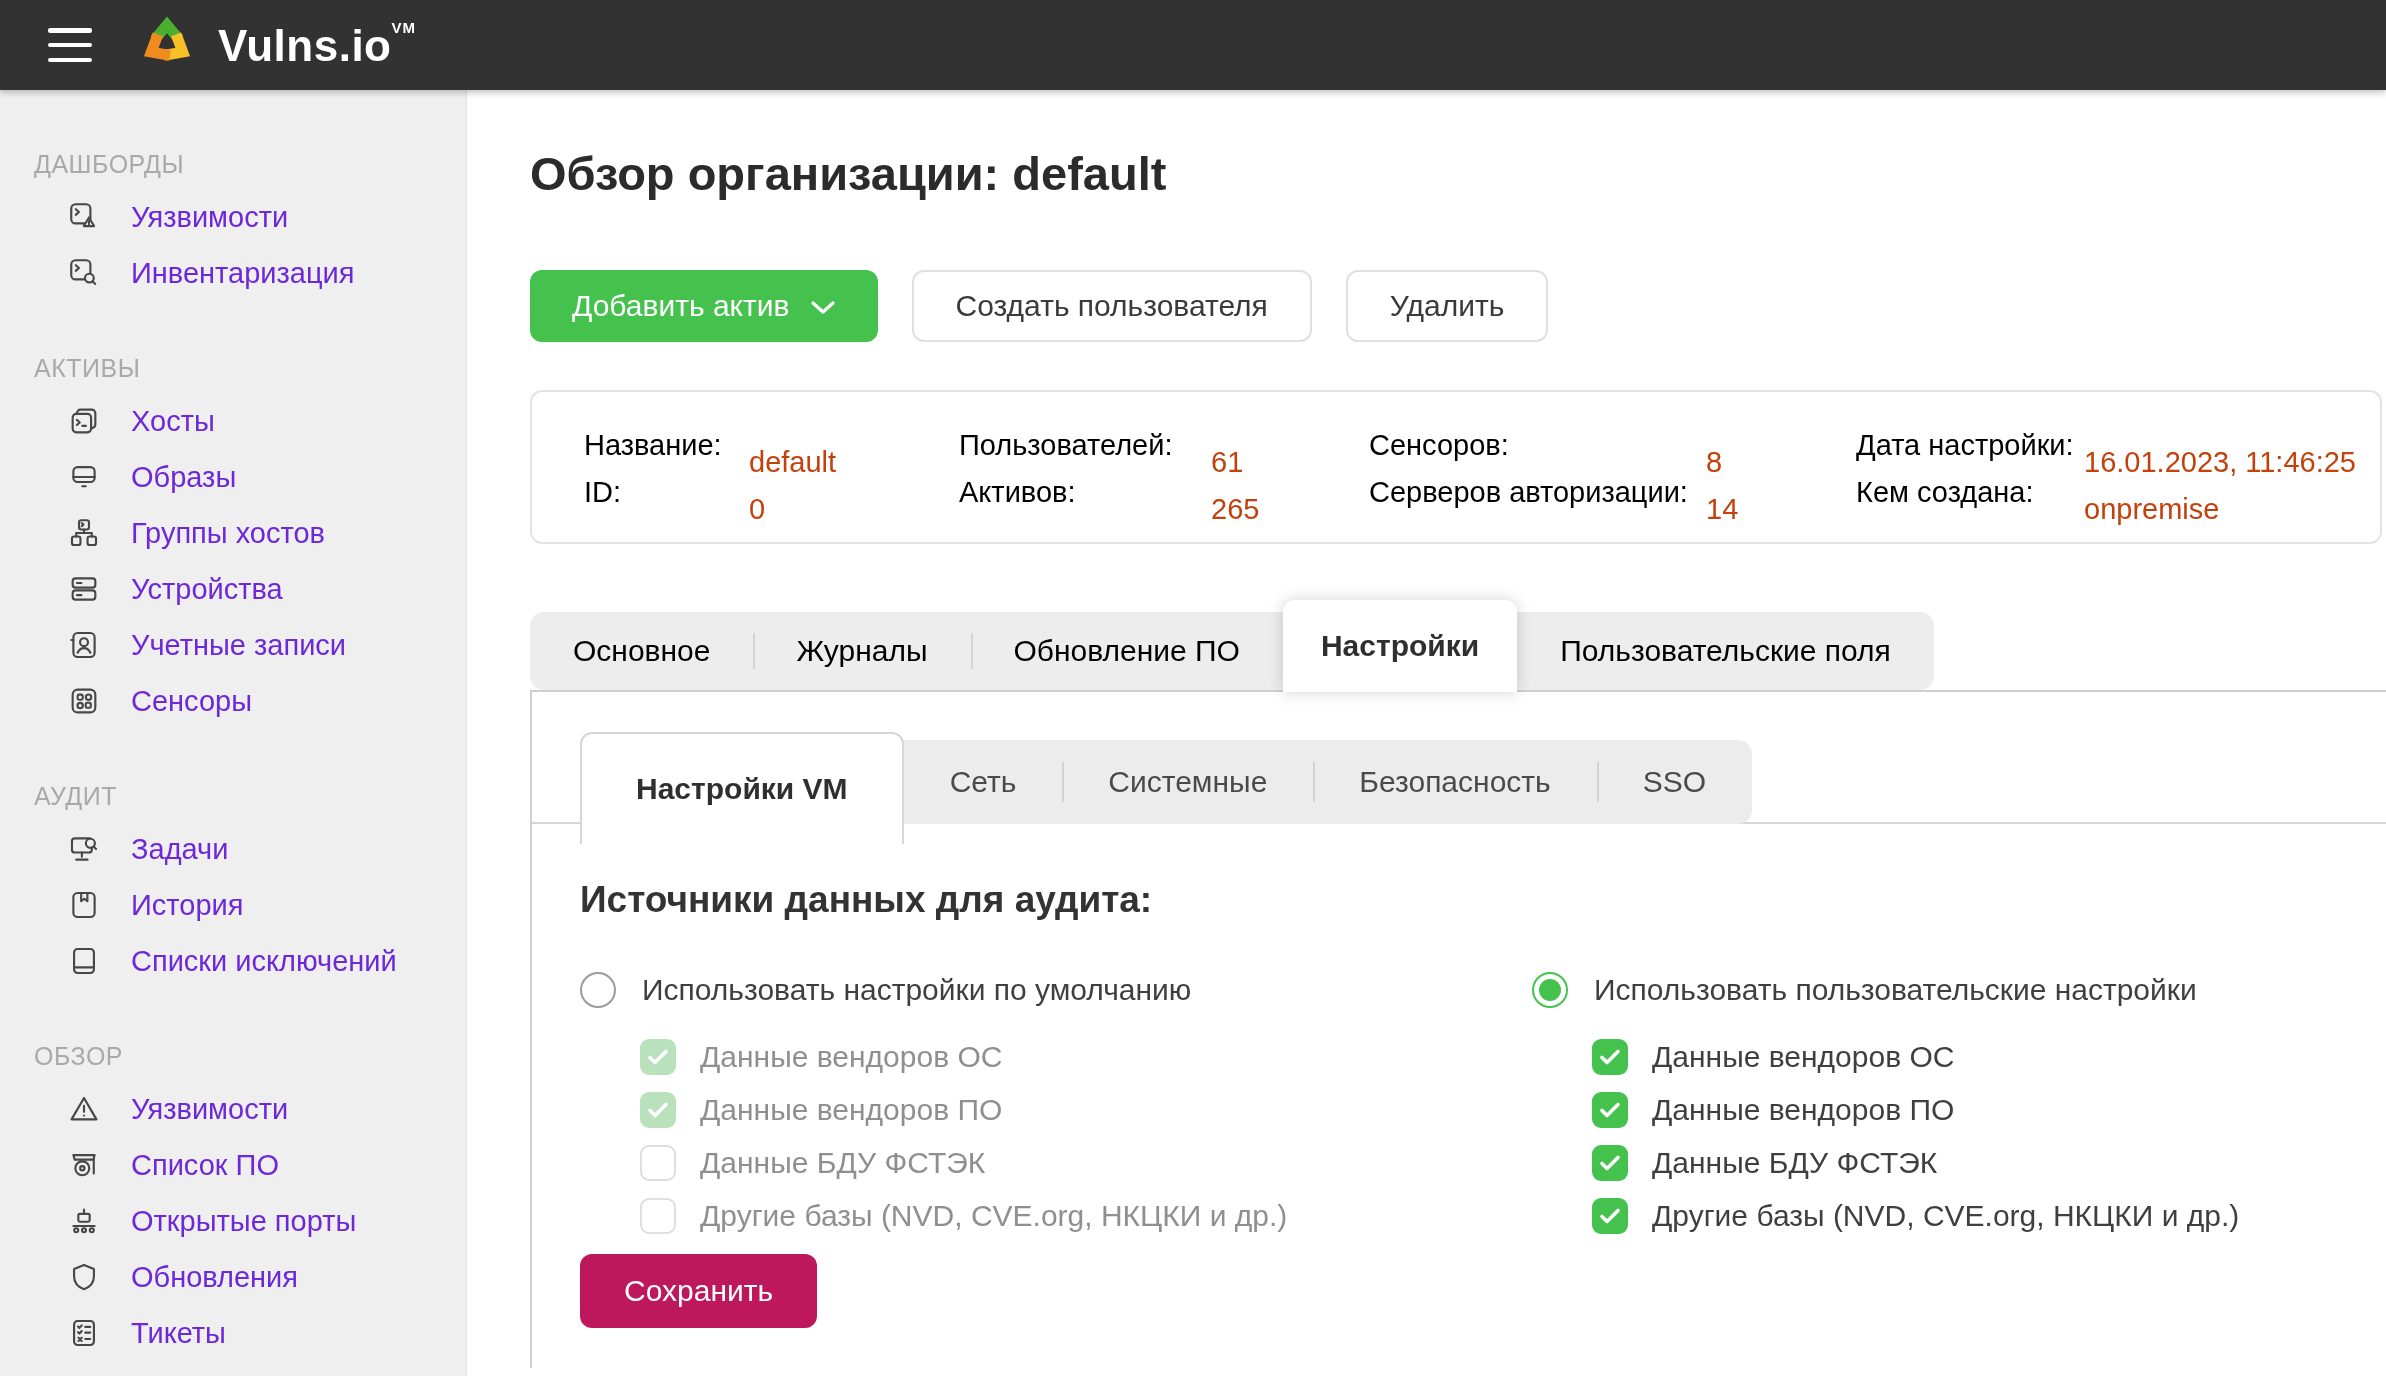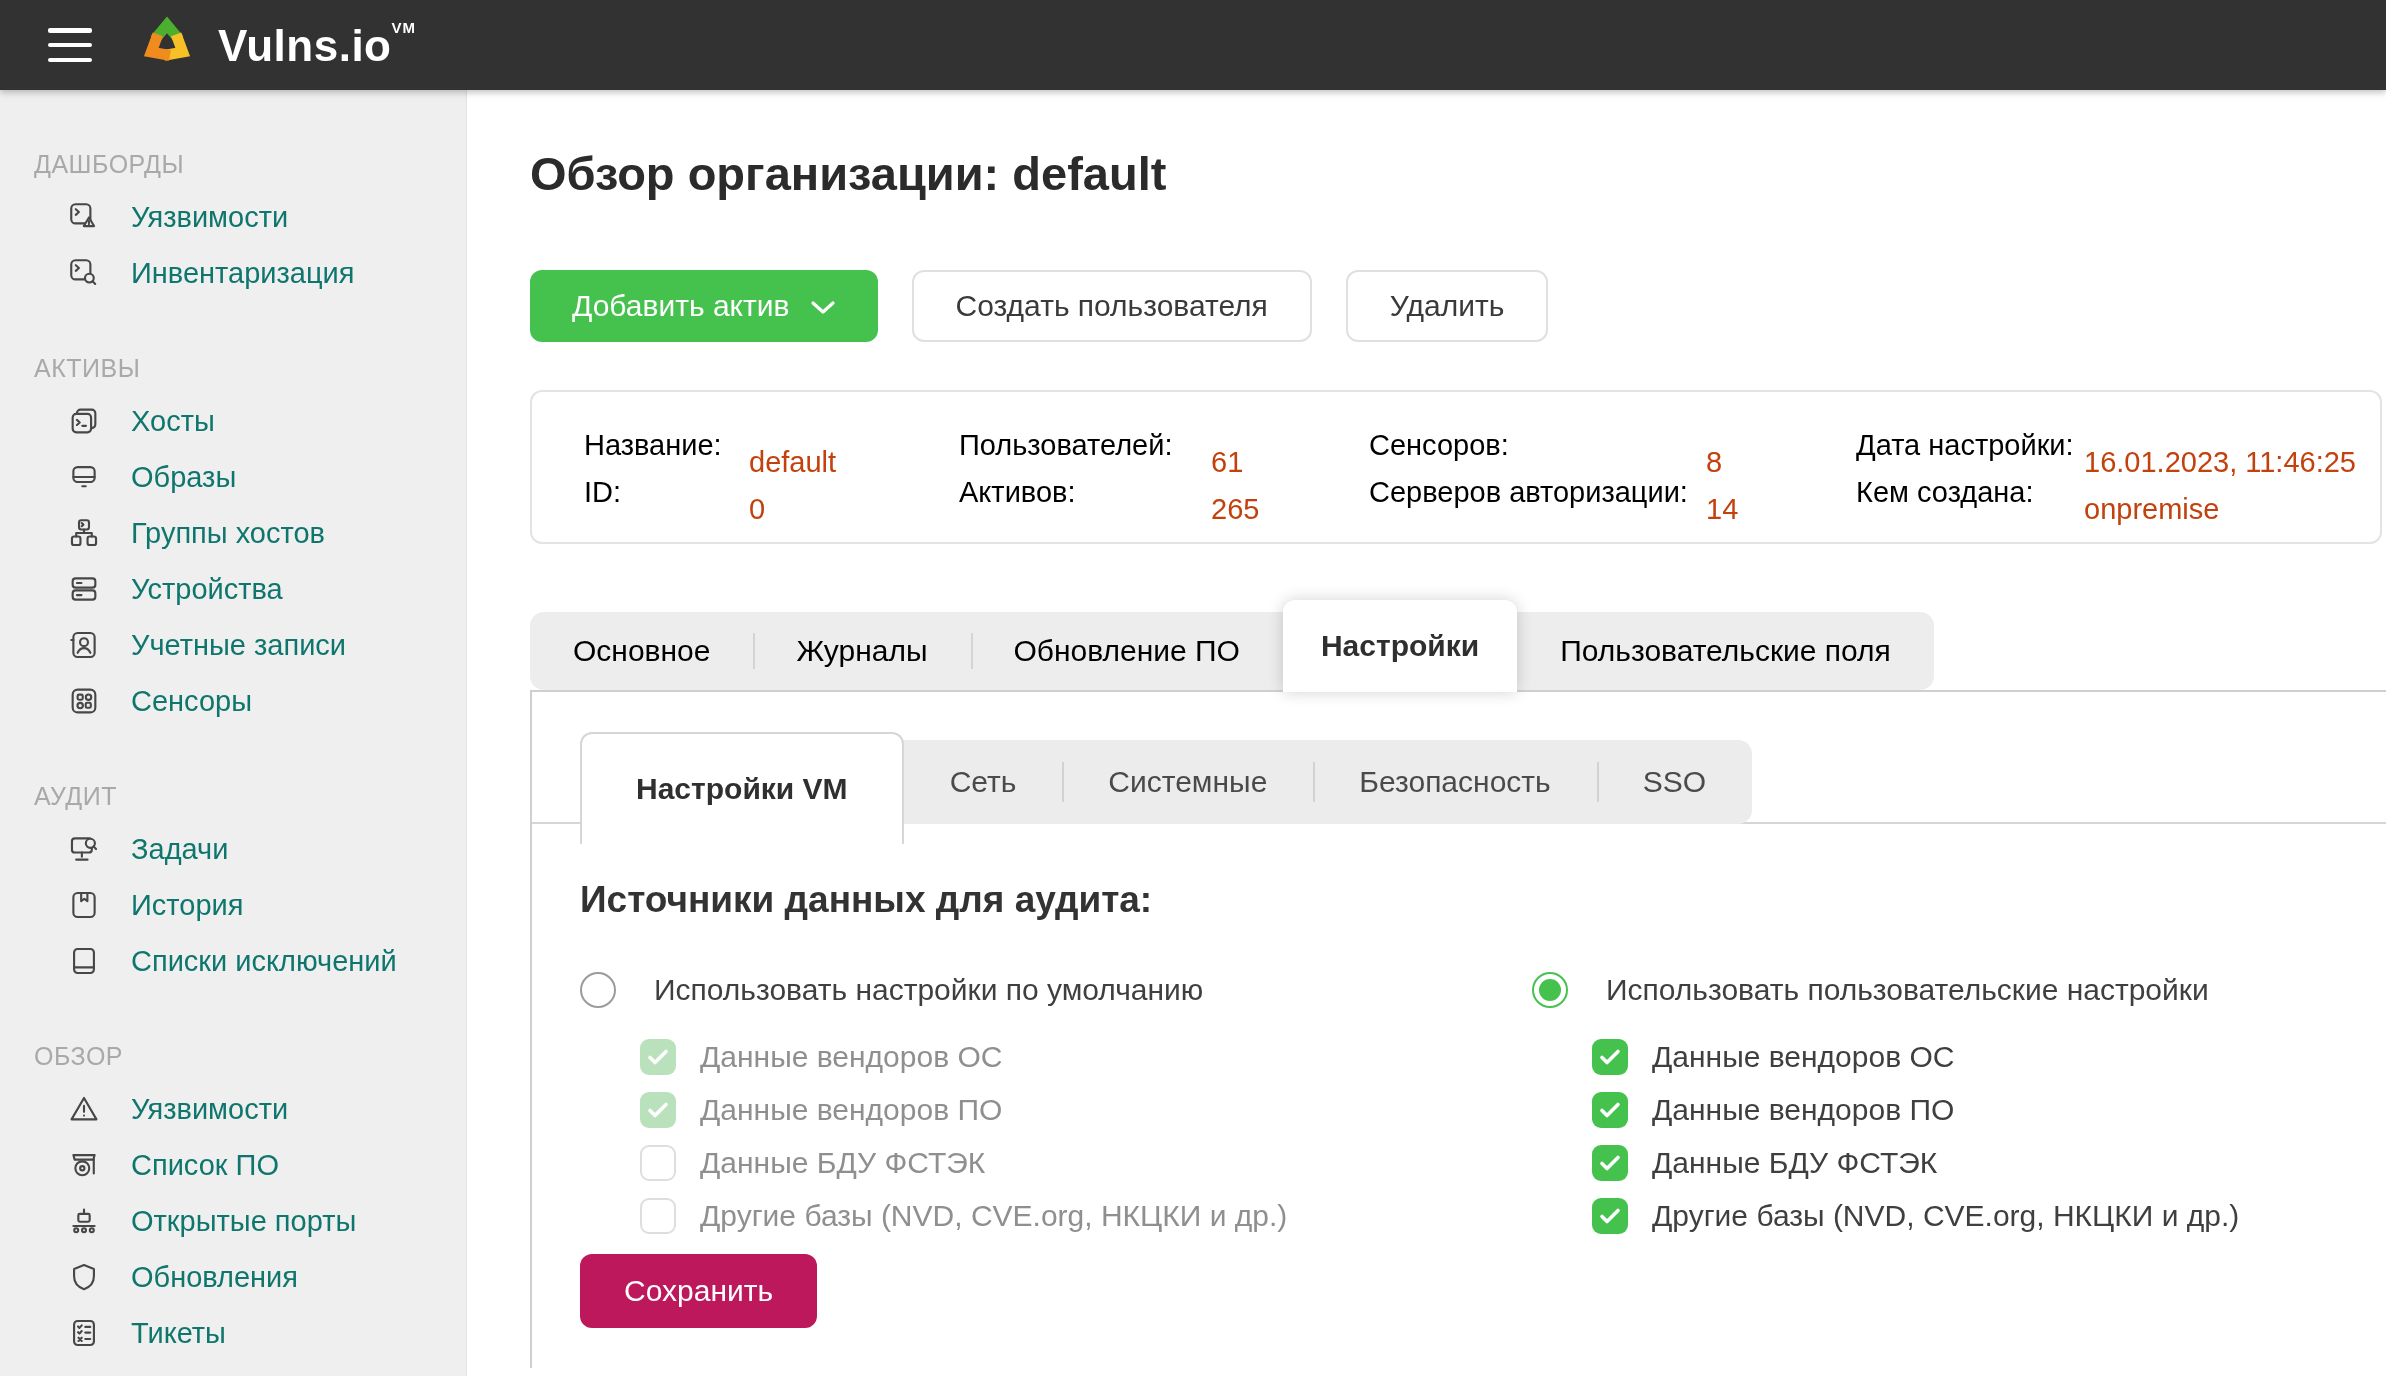--- a/index.html
+++ b/index.html
@@ -23,21 +23,21 @@
     padding-top:56px; flex:none; overflow:hidden; }
   .side-section { margin-top:49px; }
   .side-section:first-child { margin-top:0; }
   .side-title { margin:0 0 7px 34px; font-size:25px; line-height:36px; color:#a9a9a9;
     letter-spacing:.5px; }
   .side-item { height:56px; display:flex; align-items:center; padding-left:67px;
     cursor:pointer; }
   .sicon { width:34px; height:34px; flex:none; display:flex; align-items:center; }
   .sicon svg { width:34px; height:34px; stroke:#474747; fill:none;
     stroke-width:1.5; stroke-linecap:round; stroke-linejoin:round; }
-  .slabel { margin-left:30px; font-size:29px; color:#0f766e; white-space:nowrap; }
+  .slabel { margin-left:30px; font-size:29px; color:#6d28d9; white-space:nowrap; }
 
   .main { flex:1; background:#fff; padding-left:63px; overflow:hidden; }
 
   
   .page-title { margin-top:56px; font-size:47px; line-height:56px; font-weight:700;
     color:#2b2b2b; }
   .toolbar { margin-top:68px; display:flex; gap:34px; }
   .btn { height:72px; display:inline-flex; align-items:center; gap:20px;
     padding:0 42px; border-radius:12px; font-size:30px; cursor:pointer;
     font-family:"Liberation Sans", sans-serif; white-space:nowrap; }
@@ -81,21 +81,21 @@
     transform:translateY(-50%); width:2px; height:40px; background:#d2d2d2; }
   .subtab.active { background:#fff; border:2px solid #d6d6d6; border-bottom:none;
     border-radius:12px 12px 0 0; margin-top:-8px; height:112px; z-index:2;
     padding:0 54px; font-weight:700; color:#2f2f2f; }
 
   
   .section-heading { margin-top:54px; font-size:37px; line-height:44px;
     font-weight:700; color:#333; }
   .options { display:flex; margin-top:50px; }
   .opt-col-left { width:952px; flex:none; }
-  .radio-row { display:flex; align-items:center; gap:38px; }
+  .radio-row { display:flex; align-items:center; gap:26px; }
   .radio { width:36px; height:36px; border-radius:50%; border:2px solid #9b9b9b;
     background:#fff; flex:none; cursor:pointer; position:relative; }
   .radio.checked { border-color:#45c24e; }
   .radio.checked::after { content:""; position:absolute; left:5px; top:5px;
     width:22px; height:22px; border-radius:50%; background:#45c24e; }
   .radio-label { font-size:30px; color:#3f3f3f; white-space:nowrap; }
   .cb-list { margin:31px 0 0 60px; display:flex; flex-direction:column; gap:17px; }
   .cb-row { display:flex; align-items:center; gap:24px; height:36px; }
   .cb { width:36px; height:36px; border-radius:9px; flex:none; display:flex;
     align-items:center; justify-content:center; }

